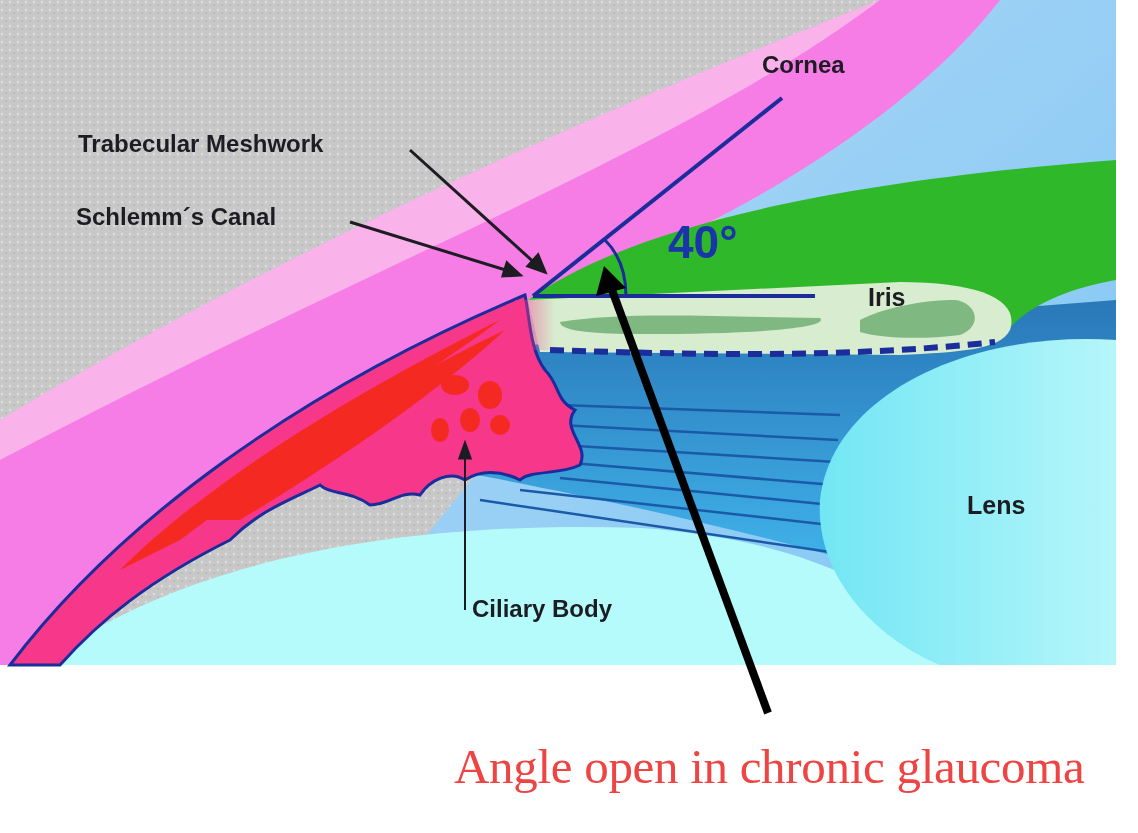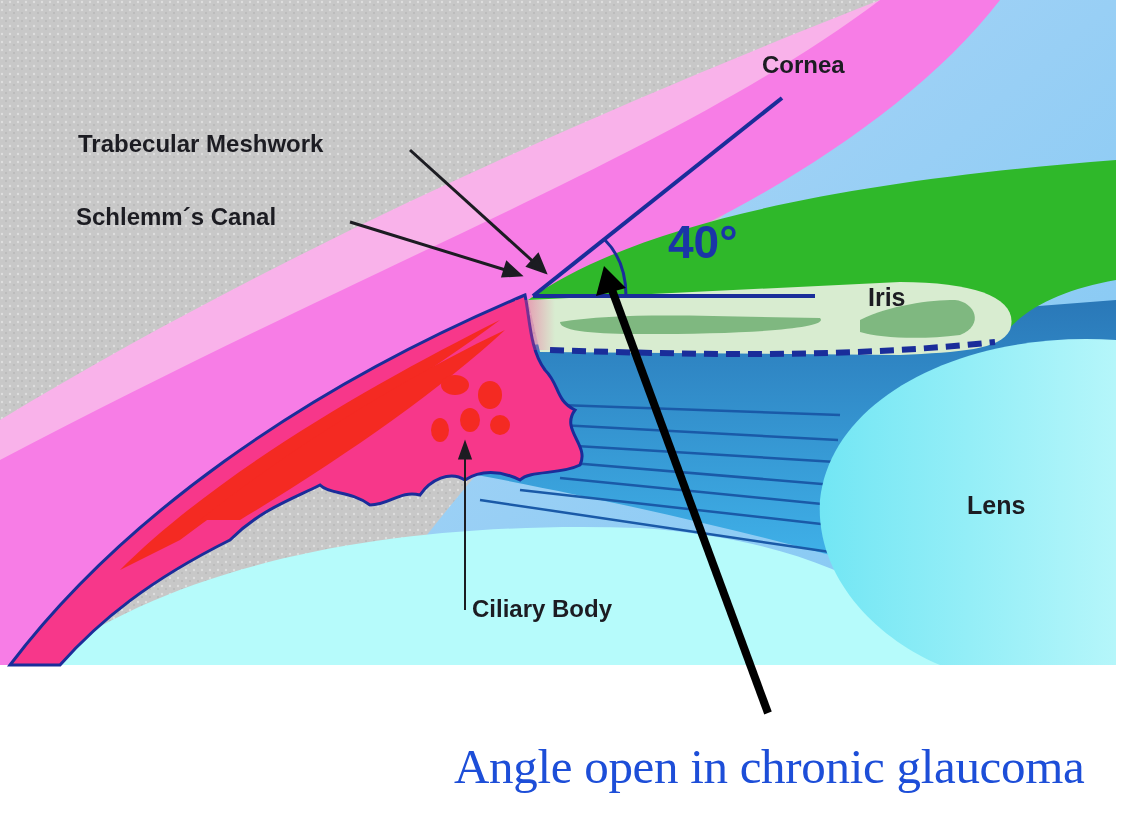--- a/index.html
+++ b/index.html
@@ -1,20 +1,20 @@
 <!DOCTYPE html>
 <html><head>
 <meta charset="utf-8">
 <style>
   html, body { margin: 0; padding: 0; background: #ffffff; }
   body { width: 1138px; height: 833px; position: relative; overflow: hidden; }
   #figure { position: absolute; left: 0; top: 0; width: 1138px; height: 833px; }
   .lbl { font-family: "Liberation Sans", "DejaVu Sans", sans-serif; font-weight: bold; fill: #1c1c22; }
   .deg { font-family: "Liberation Sans", "DejaVu Sans", sans-serif; font-weight: bold; fill: #1a35a8; }
-  .caption { position: absolute; left: 454px; top: 738px; font-family: "Liberation Serif", "DejaVu Serif", serif; font-size: 49px; color: #1d4ed8; white-space: nowrap; letter-spacing: -0.3px; }
+  .caption { position: absolute; left: 454px; top: 738px; font-family: "Liberation Serif", "DejaVu Serif", serif; font-size: 49px; color: #ef4444; white-space: nowrap; letter-spacing: -0.3px; }
 </style>
 </head>
 <body>
 
 <svg id="figure" viewBox="0 0 1138 833" xmlns="http://www.w3.org/2000/svg">
   <defs>
     <linearGradient id="acGrad" x1="0" y1="0" x2="1" y2="1">
       <stop offset="0" stop-color="#b4d8f7"></stop>
       <stop offset="1" stop-color="#7cc6f3"></stop>
     </linearGradient>

